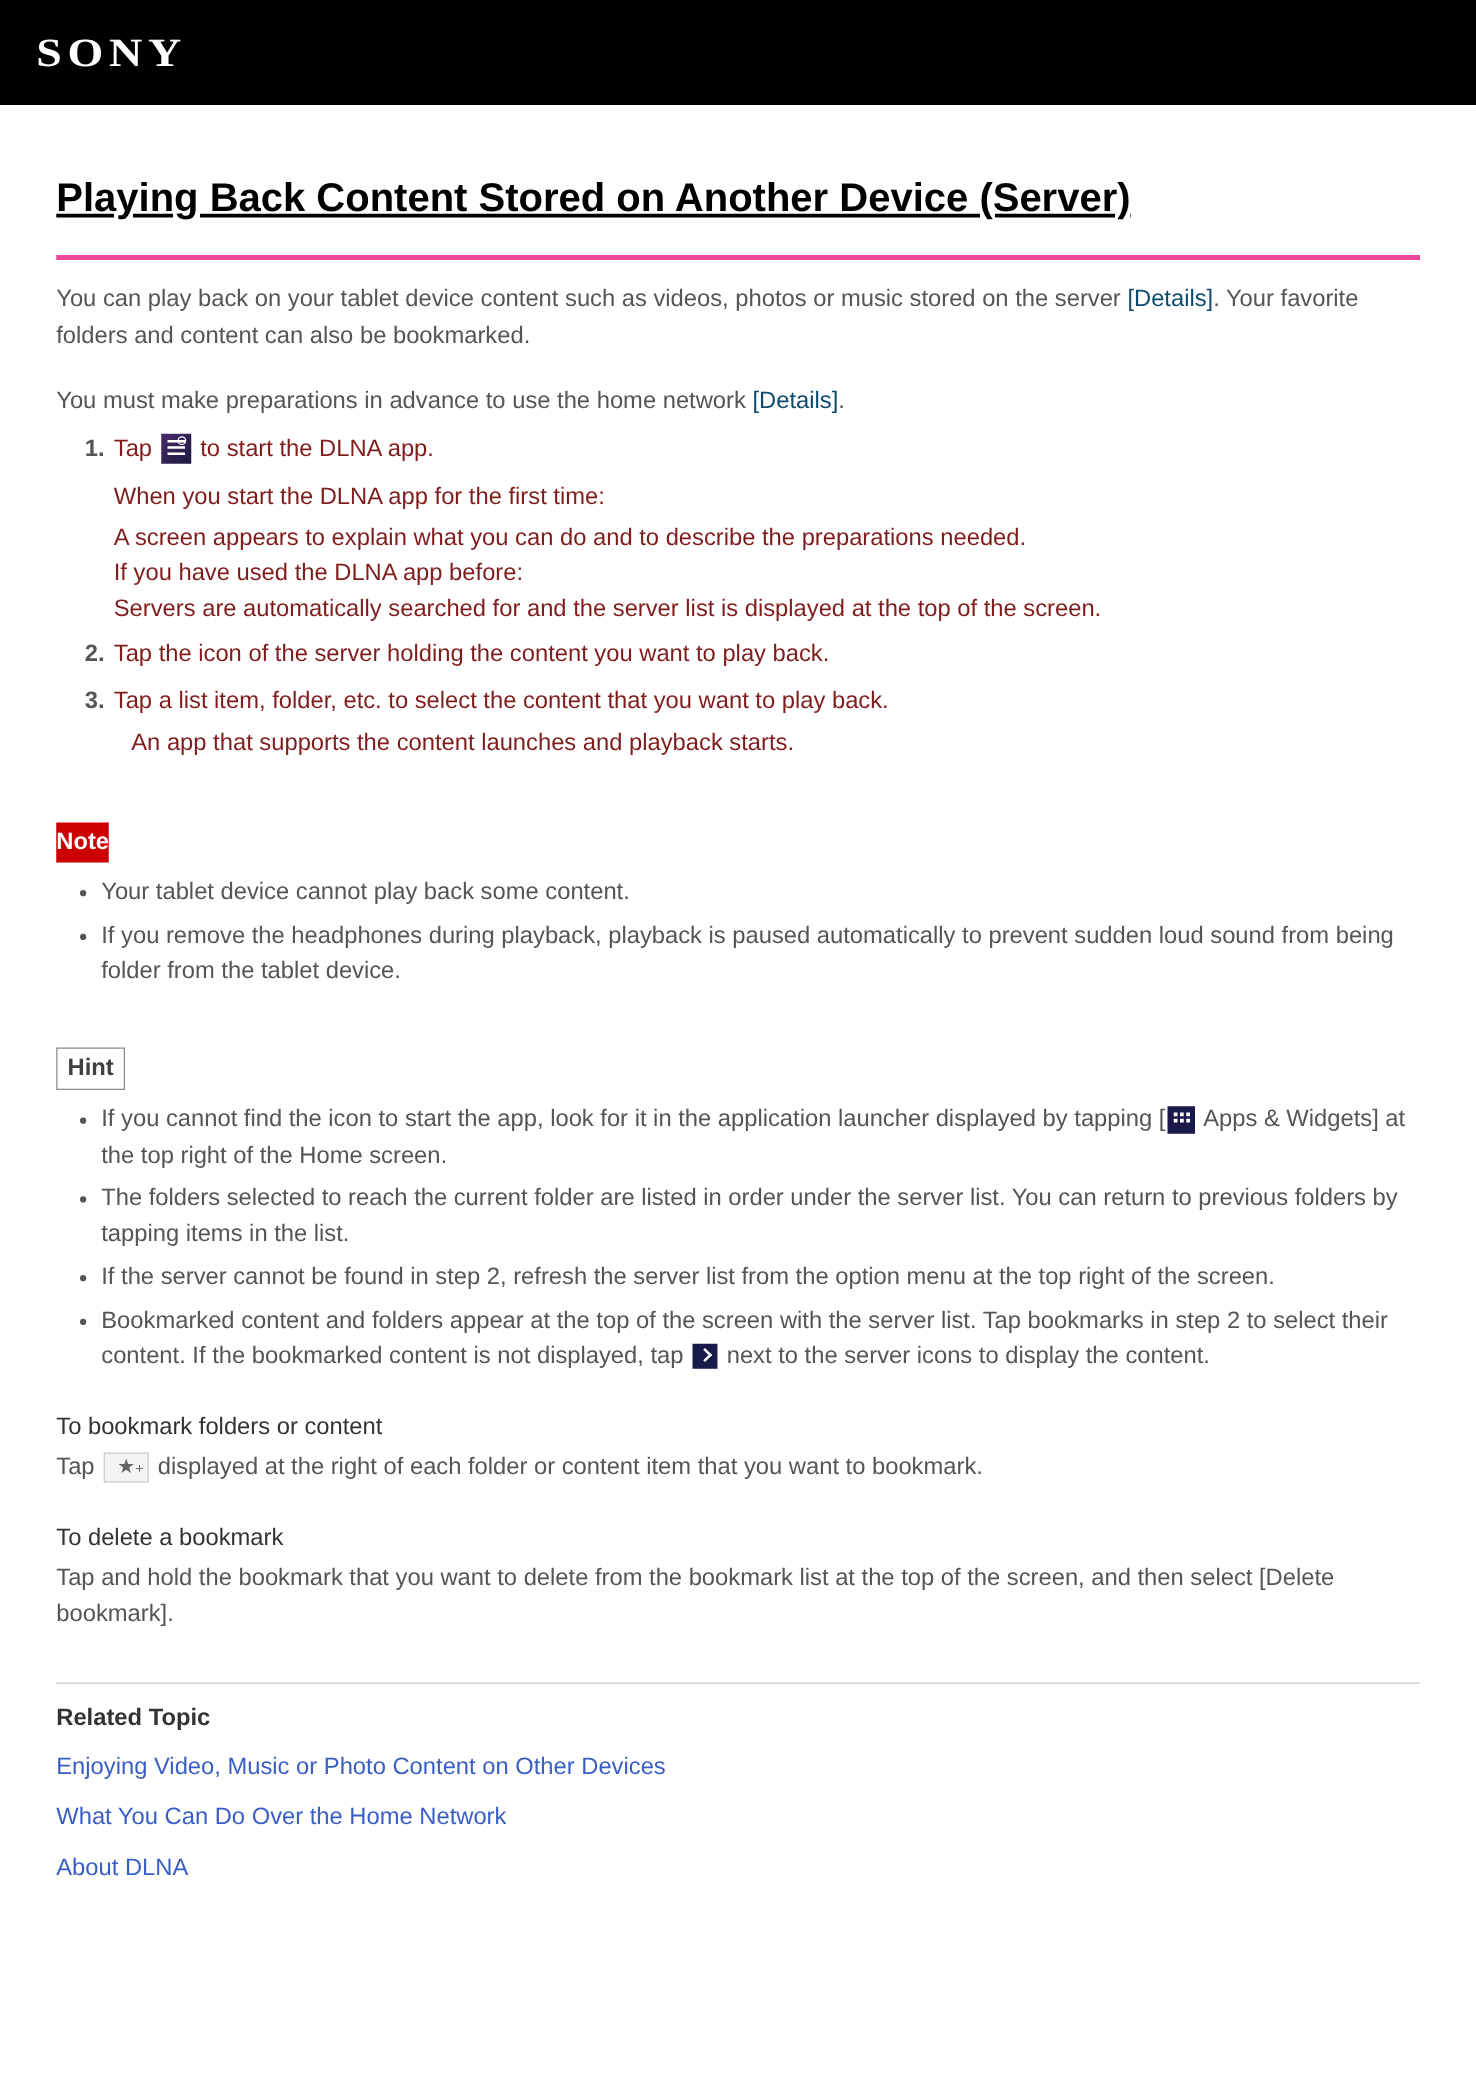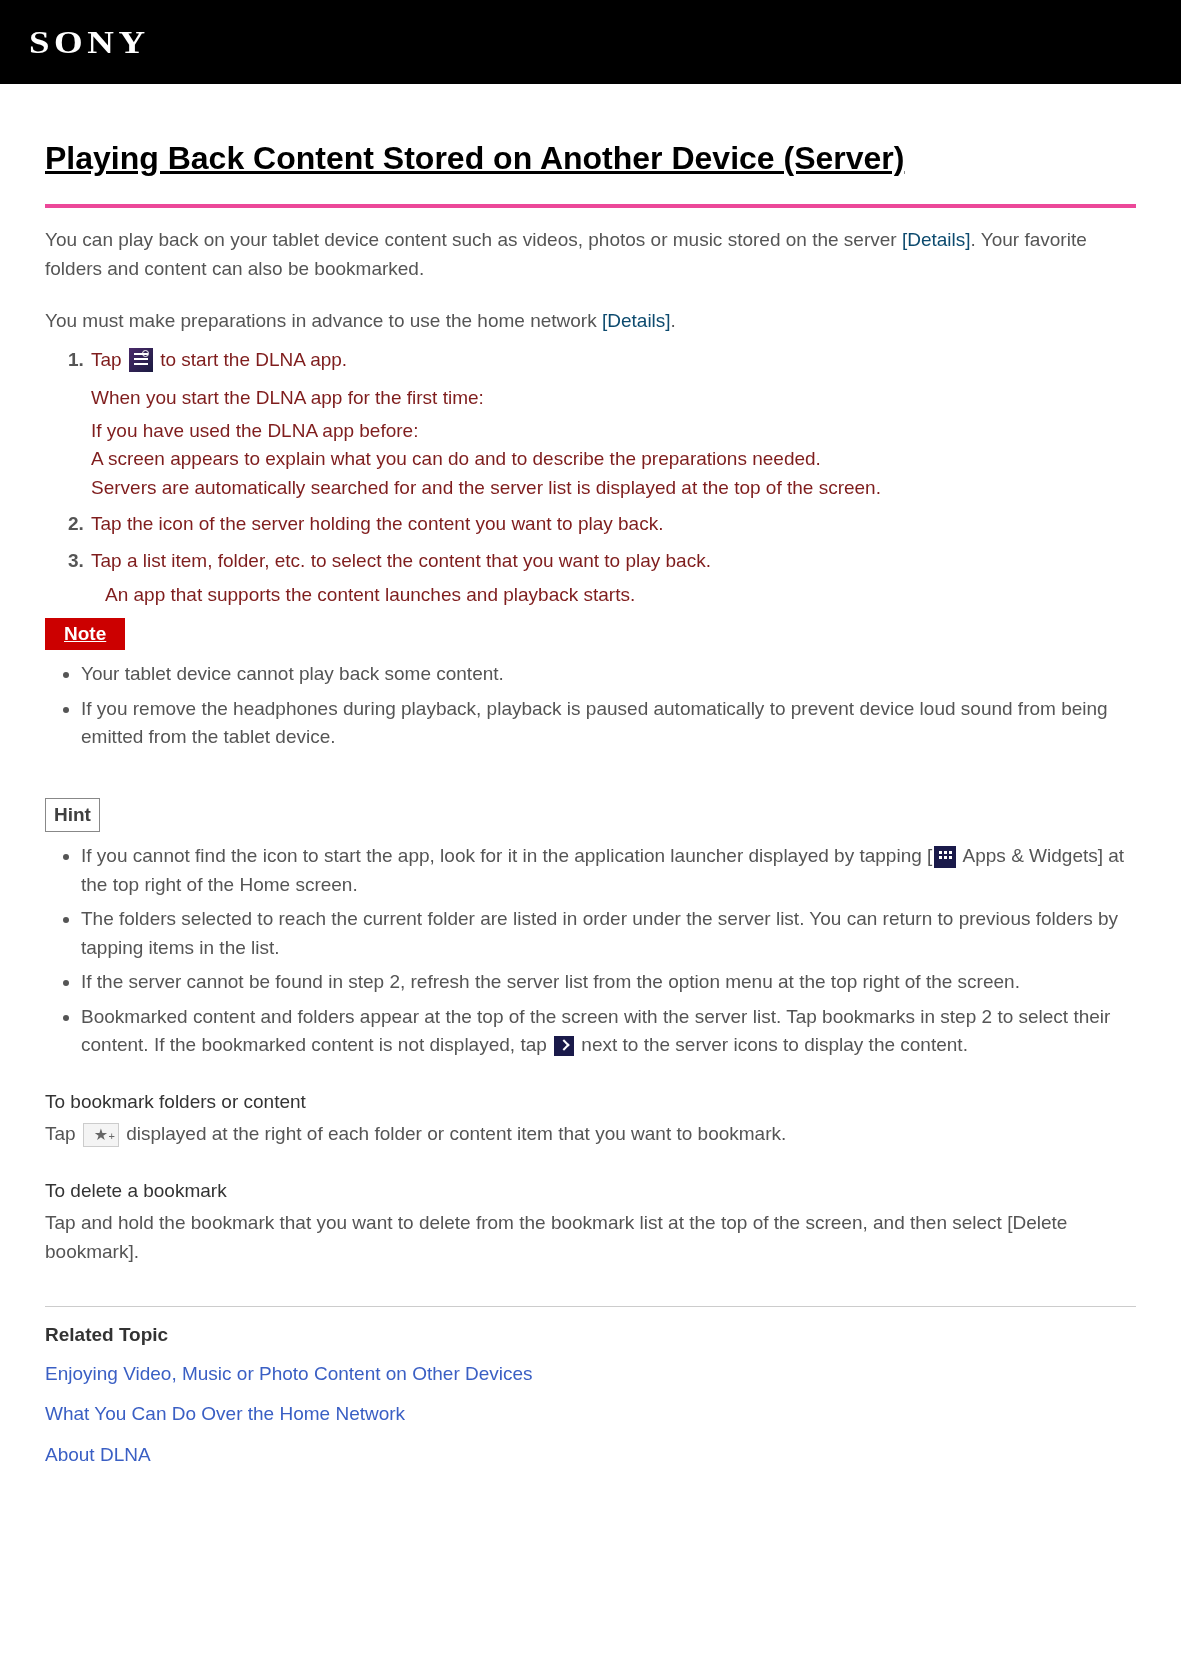--- a/index.html
+++ b/index.html
@@ -127,22 +127,22 @@
     position: absolute;
     bottom: -1px; right: 3px;
     font-size: 11px;
     color: #666;
   }
   .note-label {
     display: inline-block;
     background: #c00;
     color: #fff;
     font-weight: bold;
-    padding: 2px 19px;
-    text-decoration: underline;
+    padding: 2px 0;
+    margin-top: 40px;
   }
   .hint-label {
     display: inline-block;
     border: 1px solid #888;
     color: #404040;
     font-weight: bold;
     padding: 2px 8px;
     margin-top: 40px;
   }
   ul.bullets {
@@ -190,35 +190,35 @@
   </p>
 
   <p class="intro-p" style="margin-top:24px;">
     <span>You must make preparations in advance to use the home network </span><a href="#" class="details-link">[Details]</a><span>.</span>
   </p>
 
   <ol class="steps">
     <li>
       <span>Tap </span><span class="icon-dlna"></span><span> to start the DLNA app.</span>
       <div class="step-sub">When you start the DLNA app for the first time:</div>
+      <div>A screen appears to explain what you can do and to describe the preparations needed.</div>
       <div>If you have used the DLNA app before:</div>
-      <div>A screen appears to explain what you can do and to describe the preparations needed.</div>
       <div>Servers are automatically searched for and the server list is displayed at the top of the screen.</div>
     </li>
     <li>Tap the icon of the server holding the content you want to play back.</li>
     <li>
       <span>Tap a list item, folder, etc. to select the content that you want to play back.</span>
       <div class="step-bullet">An app that supports the content launches and playback starts.</div>
     </li>
   </ol>
 
   <div class="note-label">Note</div>
   <ul class="bullets">
     <li>Your tablet device cannot play back some content.</li>
-    <li>If you remove the headphones during playback, playback is paused automatically to prevent device loud sound from being emitted from the tablet device.</li>
+    <li>If you remove the headphones during playback, playback is paused automatically to prevent sudden loud sound from being folder from the tablet device.</li>
   </ul>
 
   <div class="hint-label">Hint</div>
   <ul class="bullets">
     <li>
       <span>If you cannot find the icon to start the app, look for it in the application launcher displayed by tapping [</span><span class="icon-apps"></span><span> Apps &amp; Widgets] at the top right of the Home screen.</span>
     </li>
     <li>The folders selected to reach the current folder are listed in order under the server list. You can return to previous folders by tapping items in the list.</li>
     <li>If the server cannot be found in step 2, refresh the server list from the option menu at the top right of the screen.</li>
     <li>

